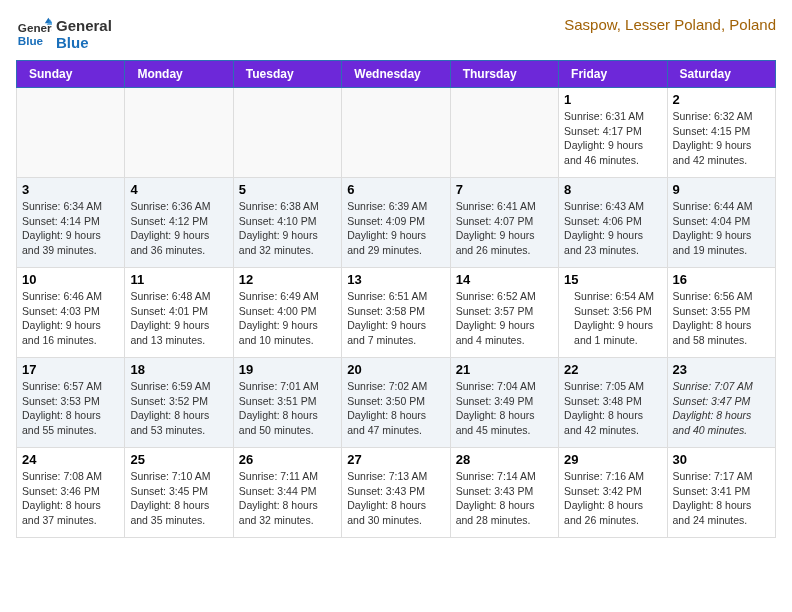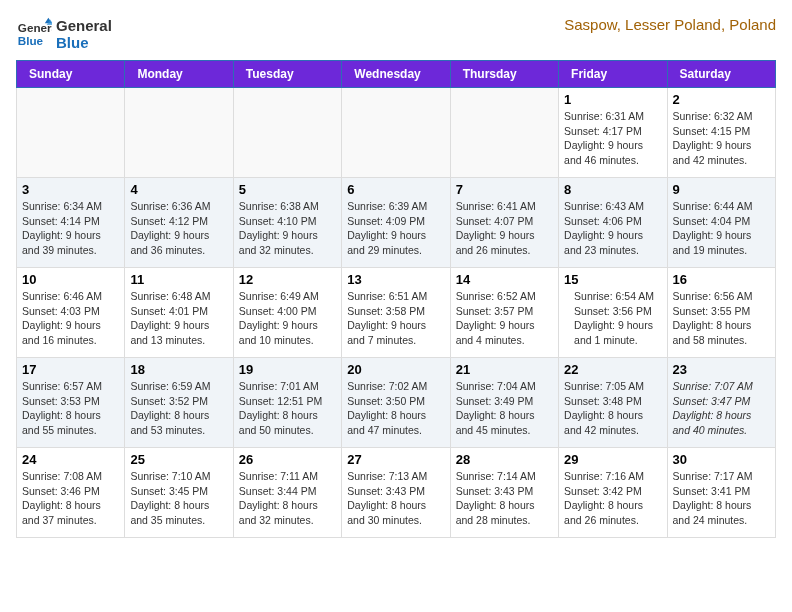--- a/index.html
+++ b/index.html
@@ -237,21 +237,21 @@
         </td>
         <td>
           <span class="day-number">18</span>
           <div class="day-info" style="white-space: pre-line;">Sunrise: 6:59 AM
 Sunset: 3:52 PM
 Daylight: 8 hours and 53 minutes.</div>
         </td>
         <td>
           <span class="day-number">19</span>
           <div class="day-info" style="white-space: pre-line;">Sunrise: 7:01 AM
-Sunset: 12:51 PM
+Sunset: 3:51 PM
 Daylight: 8 hours and 50 minutes.</div>
         </td>
         <td>
           <span class="day-number">20</span>
           <div class="day-info" style="white-space: pre-line;">Sunrise: 7:02 AM
 Sunset: 3:50 PM
 Daylight: 8 hours and 47 minutes.</div>
         </td>
         <td>
           <span class="day-number">21</span>

